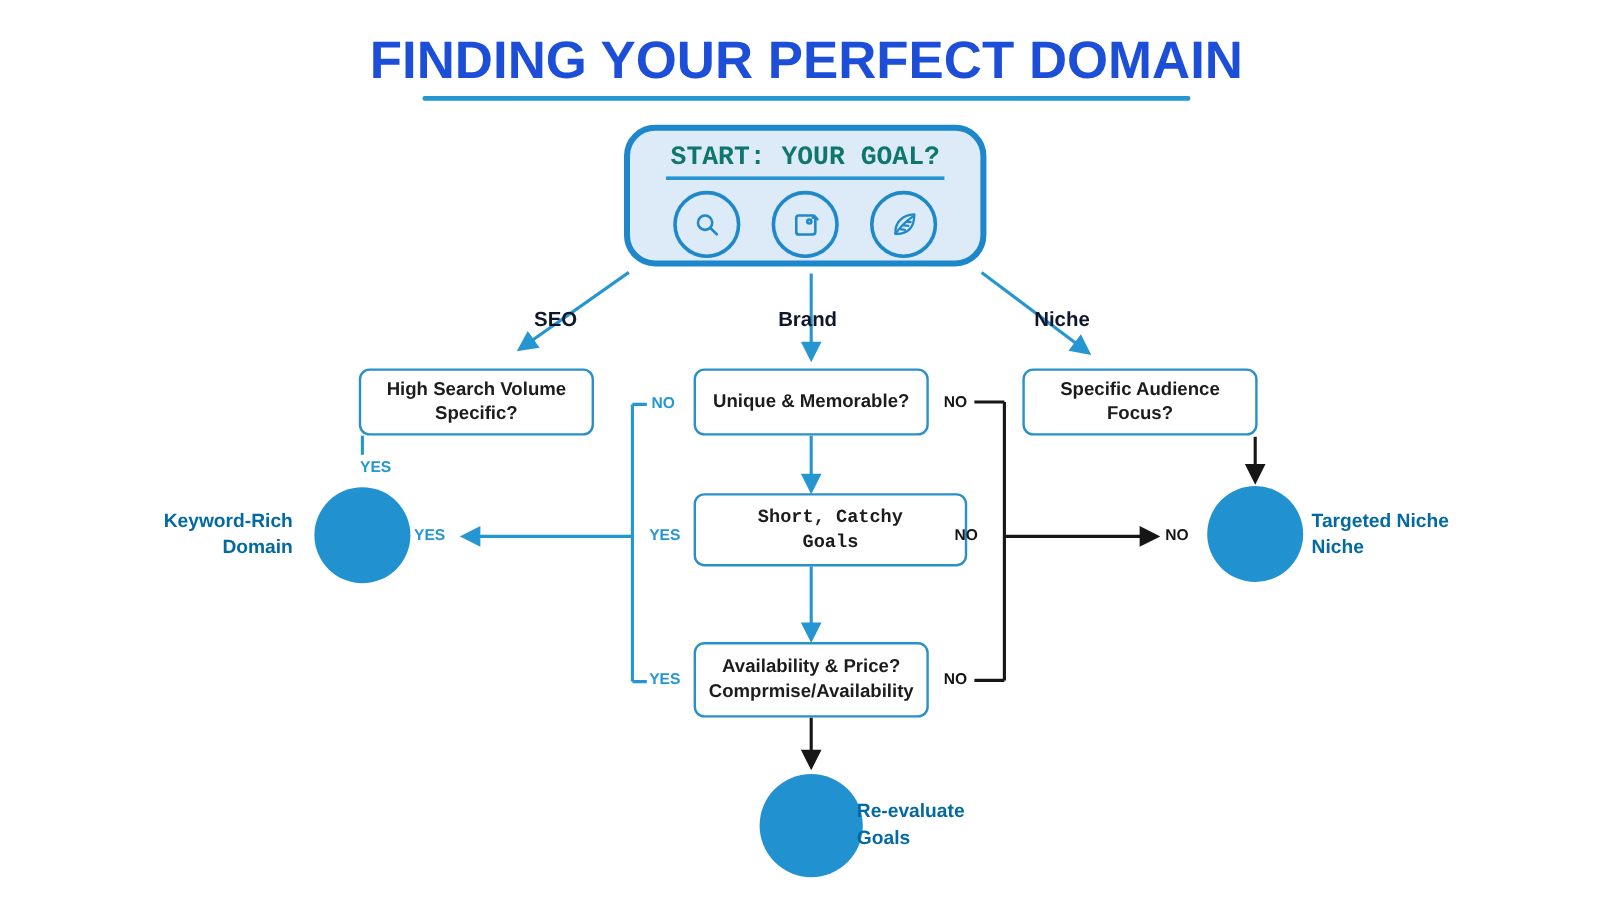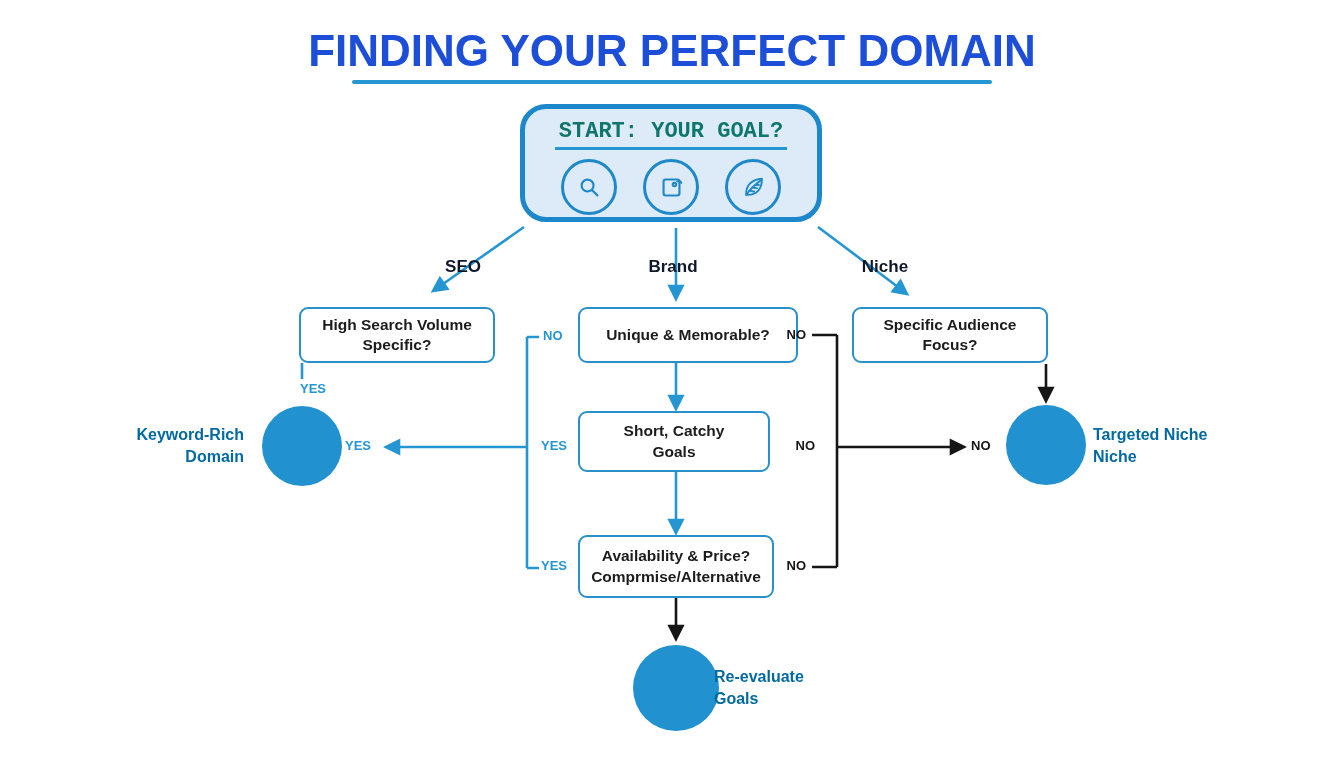--- a/index.html
+++ b/index.html
@@ -114,35 +114,35 @@
   </div>
 
   <div class="abs branch-label" style="left:433px;top:257px;width:60px;">SEO</div>
   <div class="abs branch-label" style="left:610px;top:257px;width:62px;margin-left:32px;">Brand</div>
   <div class="abs branch-label" style="left:854px;top:257px;width:62px;">Niche</div>
 
   <div class="abs dbox" style="left:299px;top:307px;width:196px;height:56px;">
     <div>High Search Volume</div>
     <div>Specific?</div>
   </div>
-  <div class="abs dbox" style="left:578px;top:307px;width:220px;height:56px;">
+  <div class="abs dbox" style="left:578px;top:307px;width:196px;height:56px;">
     <div>Unique &amp; Memorable?</div>
   </div>
   <div class="abs dbox" style="left:852px;top:307px;width:196px;height:56px;">
     <div>Specific Audience</div>
     <div>Focus?</div>
   </div>
 
-  <div class="abs dbox" style="left:578px;top:411px;width:192px;height:61px;">
+  <div class="abs dbox" style="left:578px;top:411px;width:228px;height:61px;font-family:Liberation Mono, monospace;">
     <div>Short, Catchy</div>
     <div>Goals</div>
   </div>
   <div class="abs dbox" style="left:578px;top:535px;width:196px;height:63px;">
     <div>Availability &amp; Price?</div>
-    <div>Comprmise/Alternative</div>
+    <div>Comprmise/Availability</div>
   </div>
 
   <div class="abs edge-label lbl-blue" style="left:288px;top:381px;width:50px;text-align:center;">YES</div>
   <div class="abs edge-label lbl-blue" style="left:336px;top:438px;width:44px;text-align:center;">YES</div>
   <div class="abs edge-label lbl-blue" style="left:543px;top:328px;">NO</div>
   <div class="abs edge-label lbl-blue" style="left:541px;top:438px;">YES</div>
   <div class="abs edge-label lbl-blue" style="left:541px;top:558px;">YES</div>
   <div class="abs edge-label lbl-black" style="left:772px;top:327px;width:34px;text-align:right;">NO</div>
   <div class="abs edge-label lbl-black" style="left:781px;top:438px;width:34px;text-align:right;">NO</div>
   <div class="abs edge-label lbl-black" style="left:772px;top:558px;width:34px;text-align:right;">NO</div>

